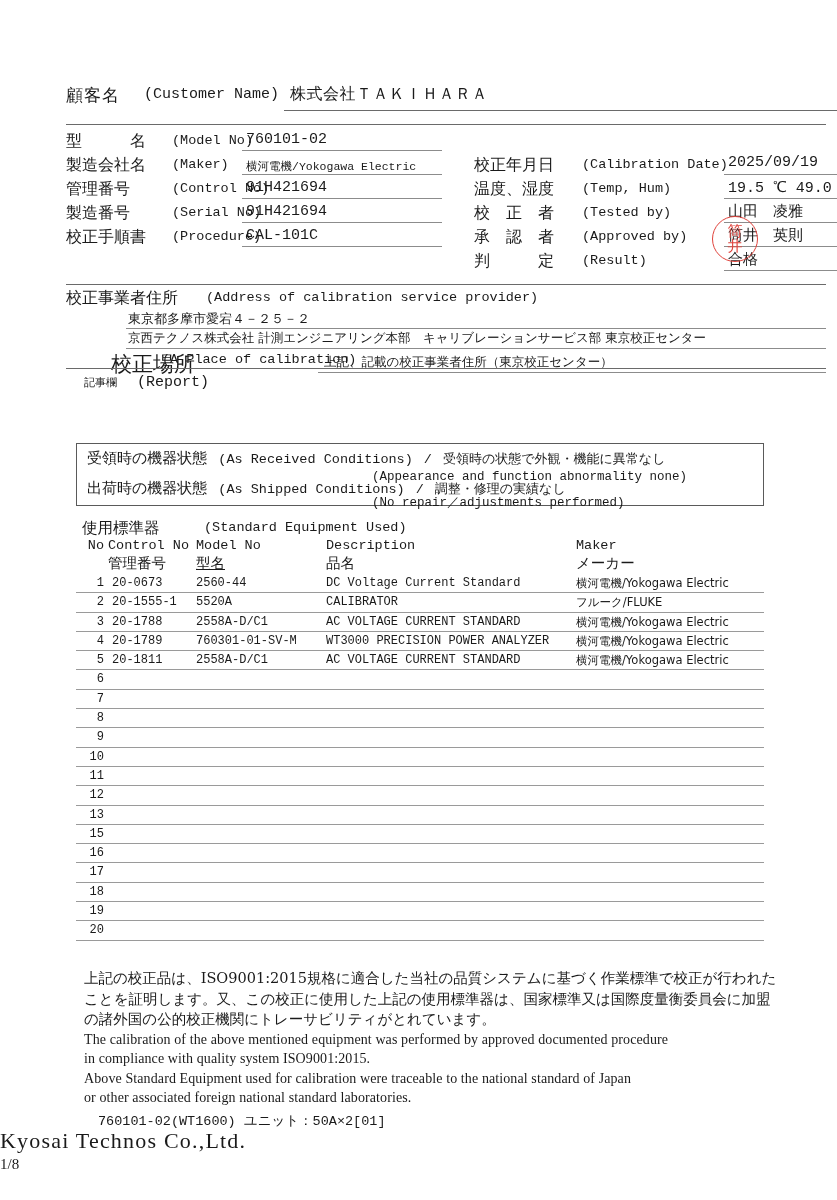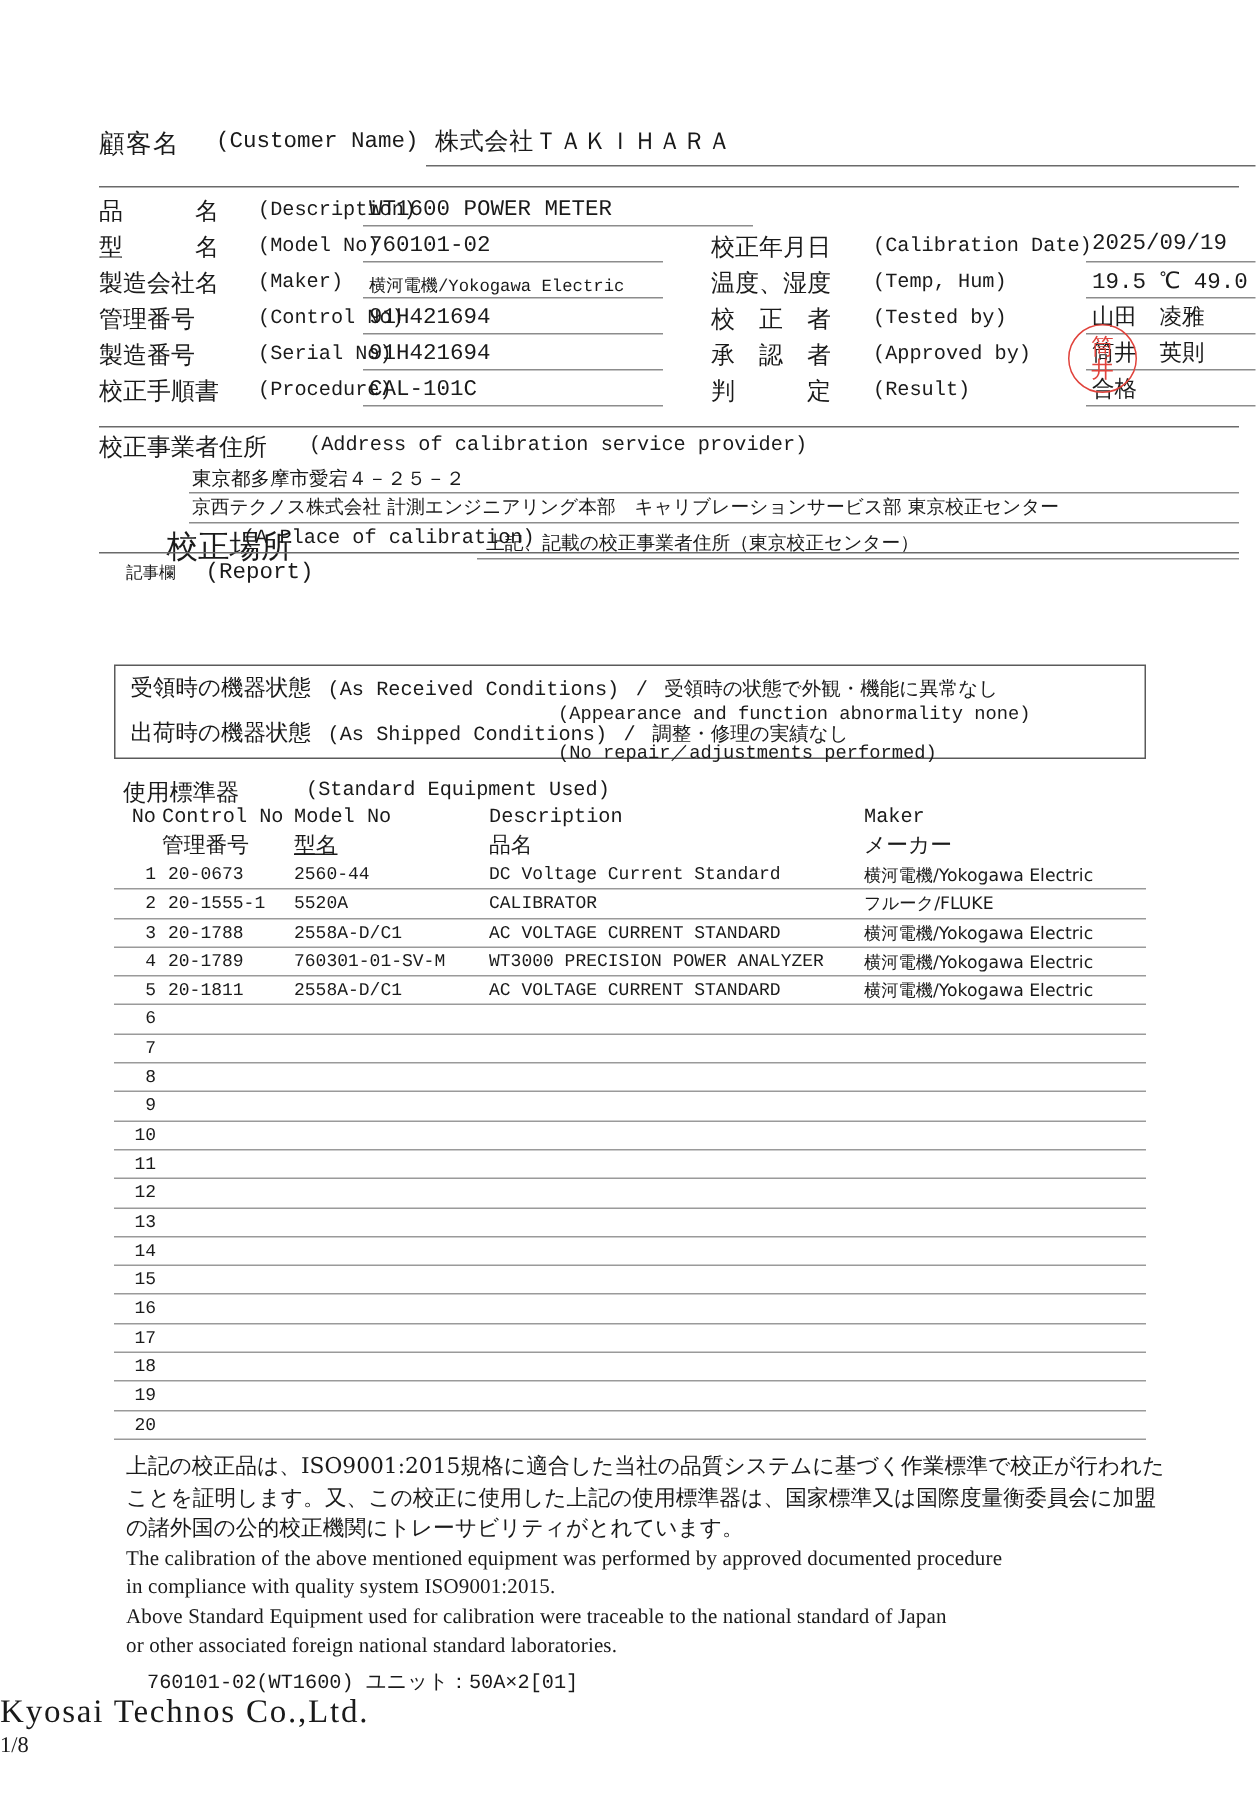--- a/index.html
+++ b/index.html
@@ -259,26 +259,20 @@
     <span class="lbl-jp">顧客名</span>
     <span class="lbl-en">(Customer Name)</span>
     <span class="val">株式会社ＴＡＫＩＨＡＲＡ</span>
     <div class="rule ul"></div>
   </div>
 
   <div class="rule" style="left:66px; top:124px; width:760px;"></div>
 
   <div class="spec">
     <div id="spec-left-host">
-        <div class="srow">
-          <span class="sL-jp">品　　　名</span>
-          <span class="sL-en">(Description)</span>
-          <span class="sVal">WT1600 POWER METER</span>
-          <div class="rule thin sUL" style="width: 260px;"></div>
-        </div>
         <div class="srow">
           <span class="sL-jp">型　　　名</span>
           <span class="sL-en">(Model No)</span>
           <span class="sVal">760101-02</span>
           <div class="rule thin sUL" style="width: 200px;"></div>
         </div>
         <div class="srow">
           <span class="sL-jp">製造会社名</span>
           <span class="sL-en">(Maker)</span>
           <span class="sVal small">横河電機/Yokogawa Electric</span>
@@ -486,27 +480,20 @@
           <span class="c col-mk jpmk"></span>
         </div>
         <div class="eq-row">
           <span class="c col-no">13</span>
           <span class="c col-ctl"></span>
           <span class="c col-mdl"></span>
           <span class="c col-desc"></span>
           <span class="c col-mk jpmk"></span>
         </div>
         <div class="eq-row">
-          <span class="c col-no">14</span>
-          <span class="c col-ctl"></span>
-          <span class="c col-mdl"></span>
-          <span class="c col-desc"></span>
-          <span class="c col-mk jpmk"></span>
-        </div>
-        <div class="eq-row">
           <span class="c col-no">15</span>
           <span class="c col-ctl"></span>
           <span class="c col-mdl"></span>
           <span class="c col-desc"></span>
           <span class="c col-mk jpmk"></span>
         </div>
         <div class="eq-row">
           <span class="c col-no">16</span>
           <span class="c col-ctl"></span>
           <span class="c col-mdl"></span>

